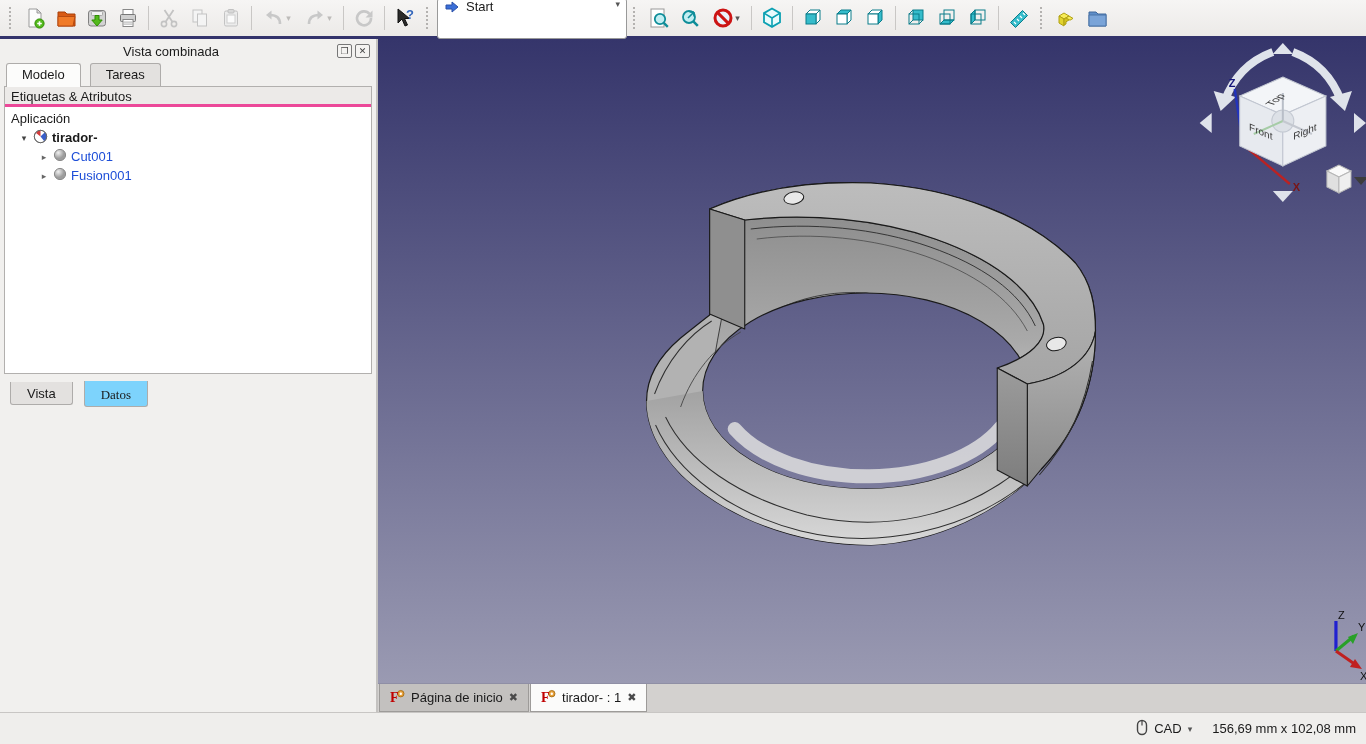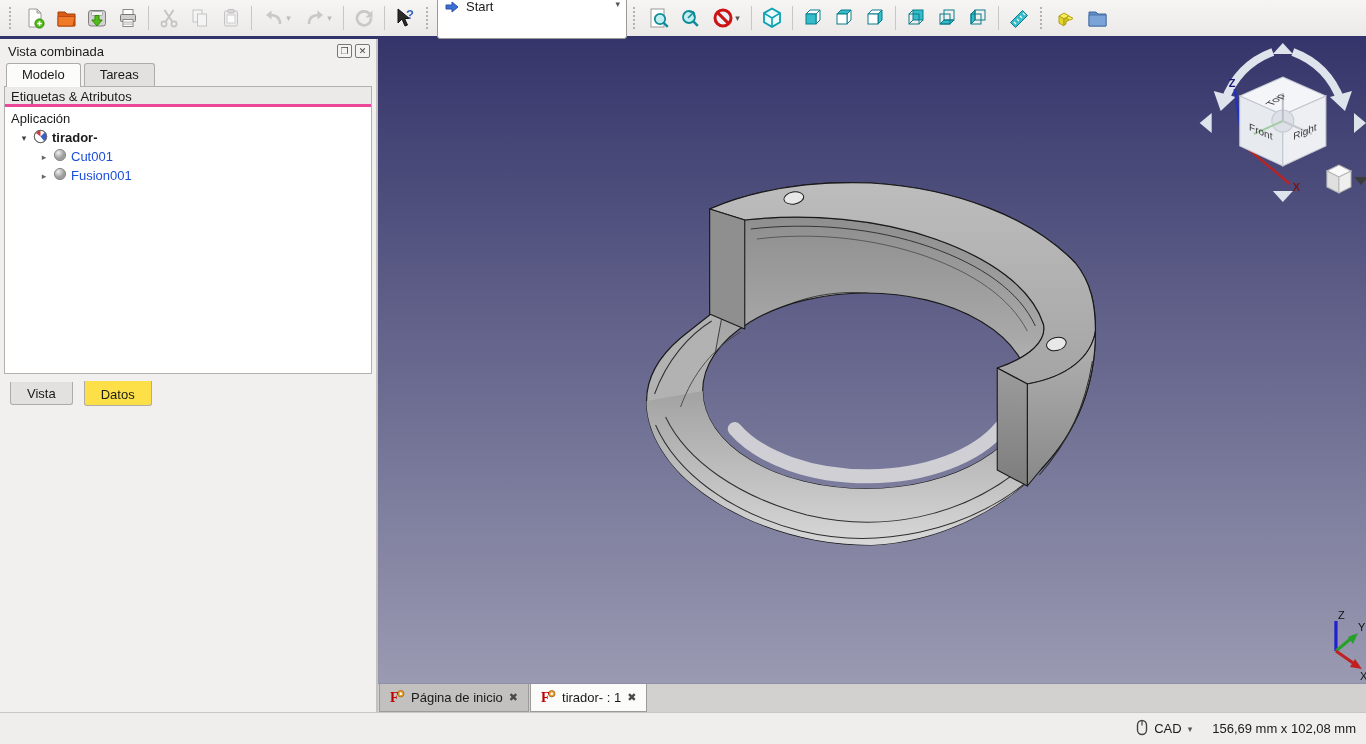--- a/index.html
+++ b/index.html
@@ -22,26 +22,26 @@
     border-radius:3px; display:flex; align-items:flex-start; padding:0 6px; gap:6px; }
   .combo .lbl { flex:1; }
 
   
   .main { flex:1; display:flex; min-height:0; }
 
   
   .dock { width:378px; background:#f1f0ee; border-right:2px solid #c4c2c0;
     display:flex; flex-direction:column; padding:1px 4px 2px 4px; }
   .dock-title { height:20px; display:flex; align-items:center; padding:2px 2px 0 4px; }
-  .dock-title .t { flex:1; }
+  .dock-title .t { flex:1;text-align:center; }
   .winbtn { width:15px; height:14px; border:1px solid #777; border-radius:2px; margin-left:3px;
     font-size:9px; line-height:12px; text-align:center; color:#444; background:#f4f3f1; }
   .dock-tabs { height:26px; display:flex; align-items:flex-end; padding:3px 0 0 2px; }
   .tab { padding:3px 15px 4px 15px; border:1px solid #aeacaa; border-bottom:none;
-    border-radius:3px 3px 0 0; background:#e3e1df; margin-right:3px; position:relative; }
+    border-radius:3px 3px 0 0; background:#e3e1df; margin-right:9px; position:relative; }
   .tab.active { background:#fcfcfb; margin-bottom:-1px; padding-bottom:5px; z-index:2; }
   .tree-panel { height:288px; background:#fff; border:1px solid #b2b0ae; display:flex; flex-direction:column; }
   .tree-header { height:20px; background:#eceae8; border-bottom:3px solid #ec4899;
     padding:2px 6px; width:100%; }
   .tree-body { flex:1; padding:2px 0; overflow:hidden; }
   .trow { height:19px; display:flex; align-items:center; gap:4px; padding-left:6px; }
   .trow .exp { width:10px; font-size:9px; color:#444; text-align:center; }
   .trow .exp.closed { color:#666; }
   .trow .lab { white-space:nowrap; }
   .trow .lab.bold { font-weight:bold; }
@@ -50,21 +50,21 @@
   .ind2 { padding-left:34px; }
   .splitter { height:8px; }
   .prop-panel { flex:1; background:#fff; border:1px solid #b2b0ae; display:flex; flex-direction:column; min-height:0; }
   .prop-header { height:21px; display:flex; background:#eceae8; border-bottom:1px solid #c6c4c2; }
   .prop-header .c1 { width:100px; padding:2px 6px; border-right:1px solid #c6c4c2; }
   .prop-header .c2 { flex:1; padding:2px 6px; }
   .prop-body { flex:1; }
   .dock-btabs { height:28px; display:flex; align-items:flex-start; padding:0 0 0 6px; }
   .btab { padding:4px 16px 3px 16px; border:1px solid #aeacaa; border-top:none;
     border-radius:0 0 3px 3px; background:#e3e1df; margin-right:11px; }
-  .btab.active { background:#fde047; margin-top:-1px; padding-top:6px; z-index:2; }
+  .btab.active { background:#7dd3fc; margin-top:-1px; padding-top:6px; z-index:2;font-family:Liberation Serif, serif; }
 
   
   .central { flex:1; display:flex; flex-direction:column; min-width:0; }
   .viewport { flex:1; position:relative; background:linear-gradient(180deg,#35356b 0%,#9a9ab2 100%); overflow:hidden; }
   .viewport svg.scene { position:absolute; inset:0; width:100%; height:100%; }
 
   
   .mdi { height:29px; background:#d3d1cf; border-top:1px solid #8f8fa5; display:flex; align-items:stretch; padding-left:1px; }
   .mtab { display:flex; align-items:center; gap:6px; padding:0 10px; border:1px solid #9d9b99;
     border-top:none; background:#c3c1bf; border-radius:0 0 0 0; margin-right:1px; }

